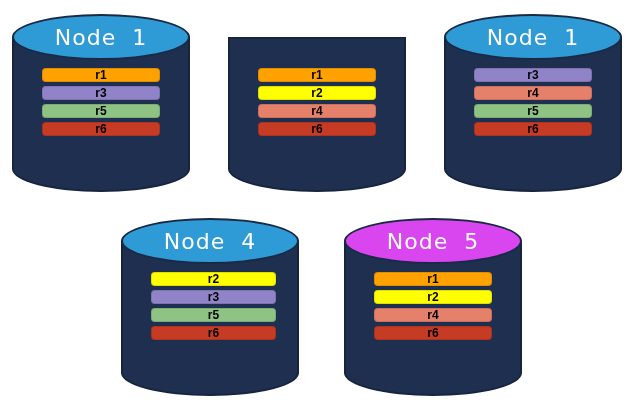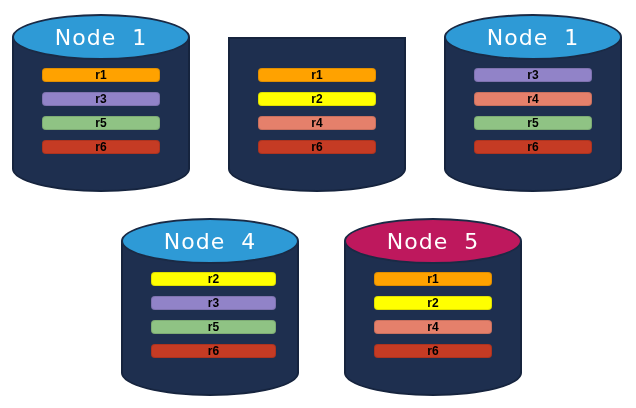--- a/index.html
+++ b/index.html
@@ -60,21 +60,21 @@
     padding-top: 1px;
     letter-spacing: 1px;
   }
   .bars {
     position: absolute;
     left: 30px;
     right: 30px;
     top: 54px;
     display: flex;
     flex-direction: column;
-    gap: 10px;
+    gap: 4px;
   }
   .bar {
     height: 14px;
     border-radius: 4px;
     color: #000000;
     font-family: "Liberation Sans", sans-serif;
     font-size: 12px;
     font-weight: 700;
     text-align: center;
     line-height: 14px;
@@ -125,21 +125,21 @@
     </div>
     <div class="bars">
         <div class="bar" style="background: rgb(255, 255, 0); color: rgb(0, 0, 0);">r2</div>
         <div class="bar" style="background: rgb(145, 131, 200); color: rgb(0, 0, 0);">r3</div>
         <div class="bar" style="background: rgb(143, 195, 132); color: rgb(0, 0, 0);">r5</div>
         <div class="bar" style="background: rgb(197, 59, 36); color: rgb(0, 0, 0);">r6</div>
       </div>
   </div>
     <div class="cyl pos-5">
     <div class="cyl-body" style="background: rgb(30, 47, 79);"></div>
-    <div class="cyl-top" style="background: #be185d; border-color: rgb(26, 42, 69);">
+    <div class="cyl-top" style="background: #d946ef; border-color: rgb(26, 42, 69);">
       <span class="cyl-title" style="color: rgb(255, 255, 255);">Node  5</span>
     </div>
     <div class="bars">
         <div class="bar" style="background: rgb(255, 162, 0); color: rgb(0, 0, 0);">r1</div>
         <div class="bar" style="background: rgb(255, 255, 0); color: rgb(0, 0, 0);">r2</div>
         <div class="bar" style="background: rgb(229, 128, 107); color: rgb(0, 0, 0);">r4</div>
         <div class="bar" style="background: rgb(197, 59, 36); color: rgb(0, 0, 0);">r6</div>
       </div>
   </div>
   </div>

